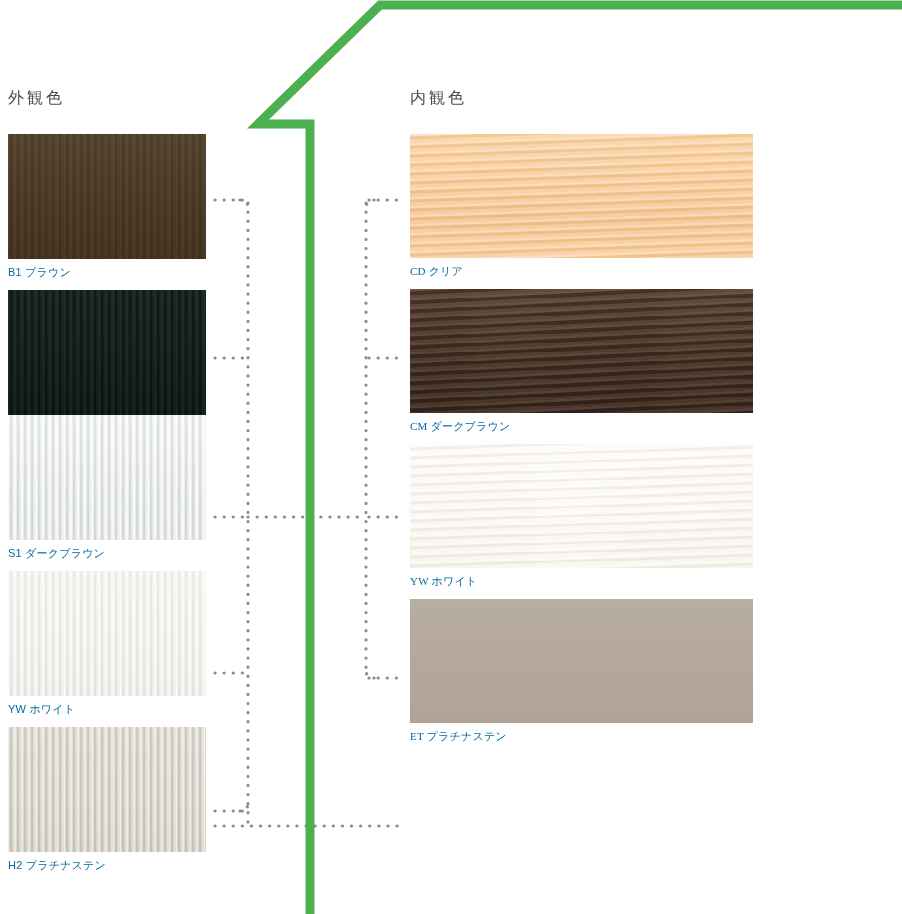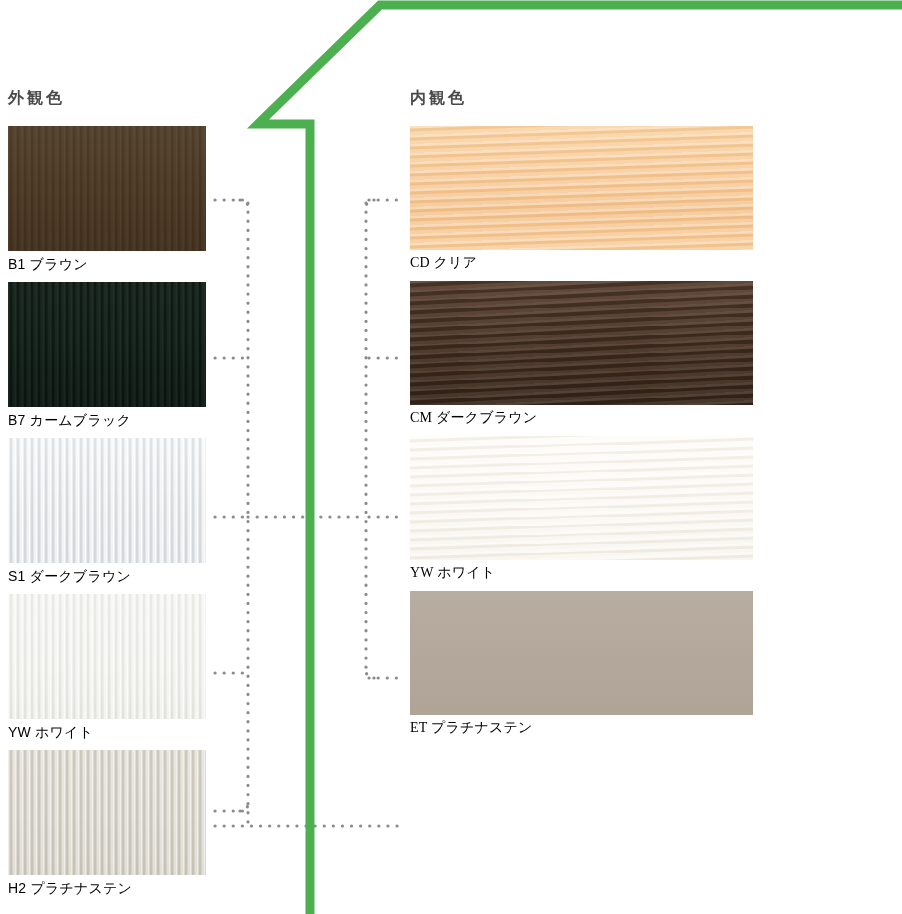--- a/index.html
+++ b/index.html
@@ -43,36 +43,36 @@
     z-index: 2;
   }
   .col-exterior { left: 8px;  top: 88px;  width: 198px; }
   .col-interior { left: 410px; top: 88px; width: 343px; }
 
   .col-title {
     font-size: 16px;
     color: #4a4a4a;
     letter-spacing: 3px;
     line-height: 20px;
-    margin: 0 0 18px 0;
-    font-weight: 700;
+    margin: 0 0 26px 0;
+    font-weight: 400;
     white-space: nowrap;
   }
 
   .swatch-item {
     margin-bottom: 0;
   }
   .swatch {
     display: block;
     width: 100%;
     border: 0;
   }
   .swatch-label {
-    font-size: 14px;
-    color: #000000;
+    font-size: 11px;
+    color: #0369a1;
     line-height: 14px;
     padding: 5px 0 11px 0;
     letter-spacing: 0.2px;
     white-space: nowrap;
   }
 
   
   .col-exterior .swatch { height: 125px; }
   .col-exterior .swatch-label { padding: 6px 0 11px 0; }
 
@@ -137,21 +137,20 @@
       <div class="swatch grain-v" style="background-image:
              repeating-linear-gradient(90deg, rgba(255,255,255,.055) 0px, rgba(255,255,255,.055) 1px, rgba(0,0,0,.05) 2px, rgba(0,0,0,.05) 4px, rgba(255,255,255,.03) 5px, rgba(255,255,255,.03) 7px),
              linear-gradient(180deg, #52402a 0%, #4a3823 45%, #42301d 100%);"></div>
       <div class="swatch-label">B1 ブラウン</div>
     </div>
 
     <div class="swatch-item">
       <div class="swatch grain-v" style="background-image:
              repeating-linear-gradient(90deg, rgba(255,255,255,.05) 0px, rgba(255,255,255,.05) 1px, rgba(0,0,0,.28) 2px, rgba(0,0,0,.28) 4px, rgba(255,255,255,.025) 5px, rgba(255,255,255,.025) 7px),
              linear-gradient(180deg, #16251d 0%, #12211a 50%, #0e1a15 100%);"></div>
-      <div class="swatch-label">B7 カームブラック</div>
     </div>
 
     <div class="swatch-item">
       <div class="swatch grain-v" style="background-image:
              repeating-linear-gradient(90deg, rgba(255,255,255,.85) 0px, rgba(255,255,255,.85) 1px, rgba(160,168,174,.22) 2px, rgba(160,168,174,.22) 4px, rgba(255,255,255,.5) 5px, rgba(255,255,255,.5) 7px),
              linear-gradient(180deg, #f2f4f5 0%, #e7e9ea 55%, #e2e5e7 100%);"></div>
       <div class="swatch-label">S1 ダークブラウン</div>
     </div>
 
     <div class="swatch-item">

